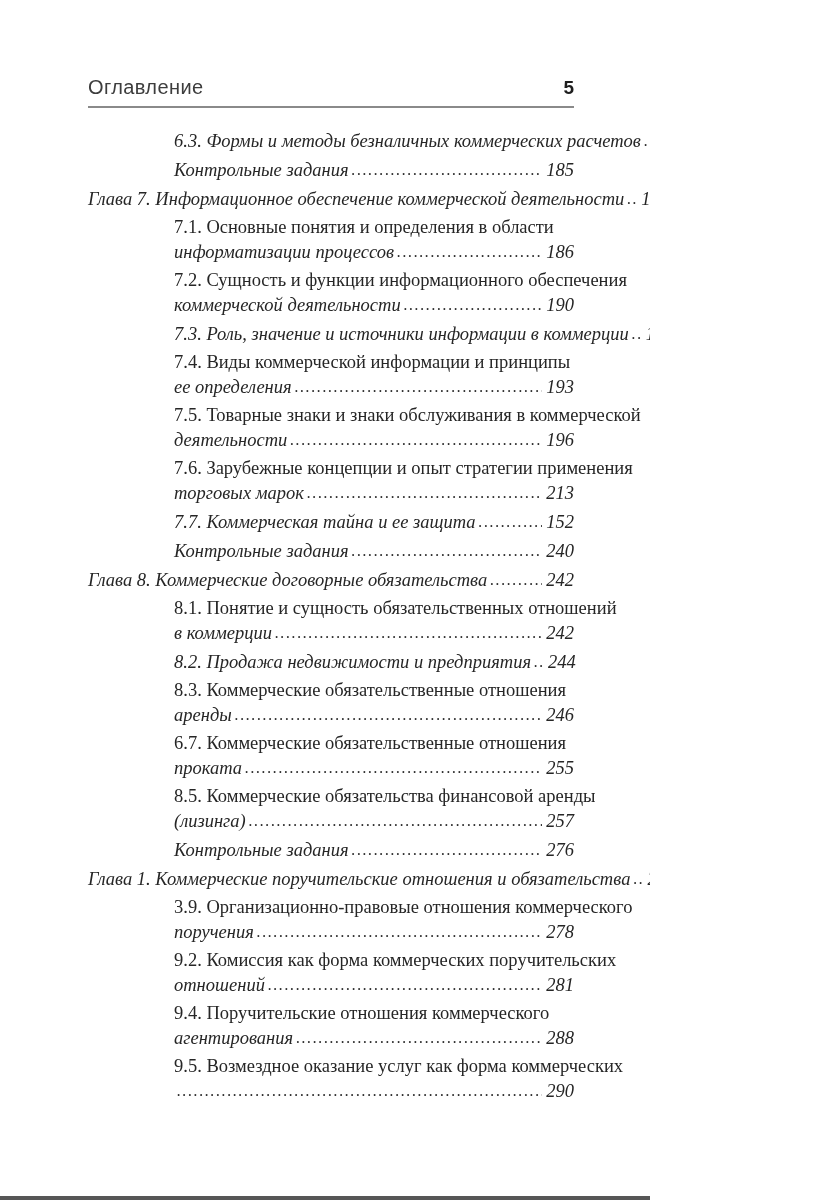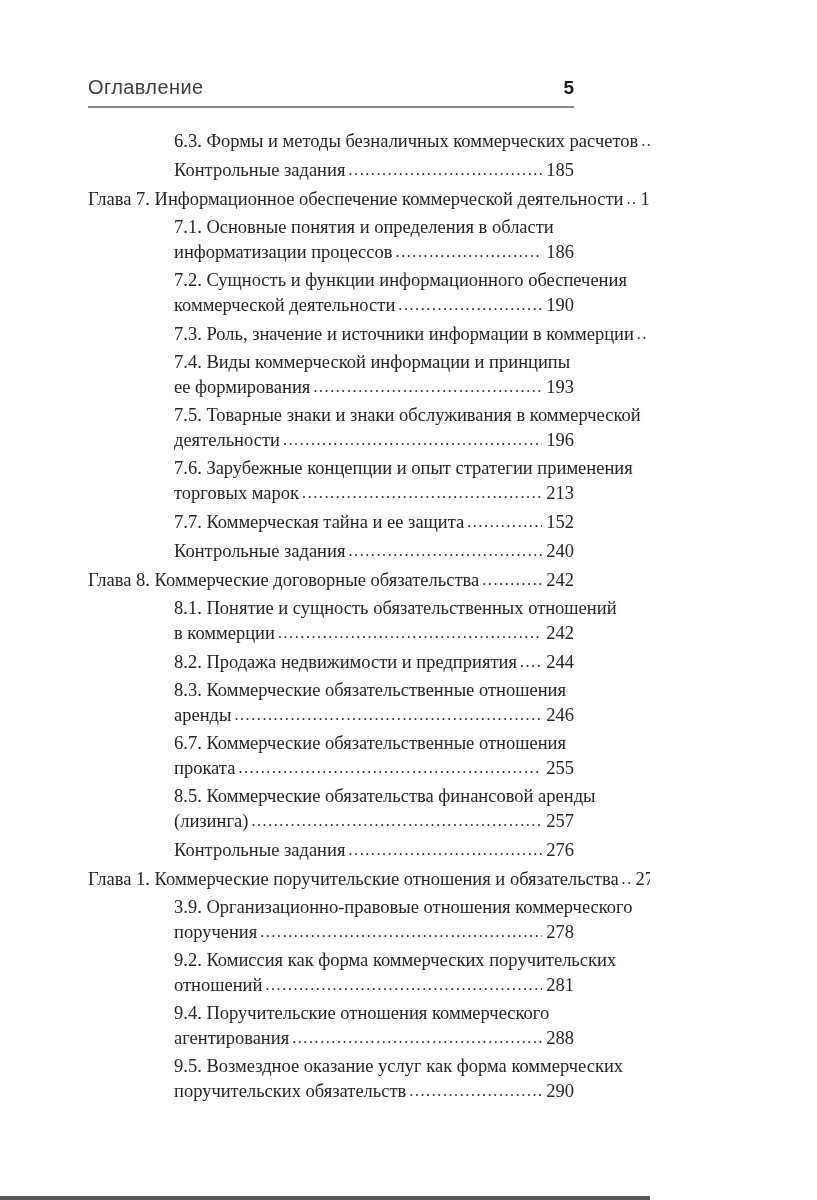--- a/index.html
+++ b/index.html
@@ -52,20 +52,21 @@
     top: 128px;
     font-size: 18.5px;
     line-height: 24px;
   }
   .entry { margin-bottom: 4px; }
   .entry.indent { margin-left: 86px; }
   .entry.chapter { margin-top: 0; }
   .row {
     display: flex;
     align-items: center;
+    font-style: italic;
   }
   .txt { white-space: nowrap; }
   .pre { white-space: nowrap; }
   .dots {
     flex: 1 1 auto;
     overflow: hidden;
     margin: 0 4px 0 3px;
     min-width: 10px;
   }
   .dots::before {
@@ -136,21 +137,21 @@
       <div class="entry indent">
         <div class="row">
           <span class="txt">7.3. Роль, значение и источники информации в коммерции</span>
           <span class="dots"></span>
           <span class="pg">192</span>
         </div>
       </div>
       <div class="entry indent">
         <div class="pre">7.4. Виды коммерческой информации и принципы</div>
         <div class="row">
-          <span class="txt">ее формирования</span>
+          <span class="txt">ее определения</span>
           <span class="dots"></span>
           <span class="pg">193</span>
         </div>
       </div>
       <div class="entry indent">
         <div class="pre">7.5. Товарные знаки и знаки обслуживания в коммерческой</div>
         <div class="row">
           <span class="txt">деятельности</span>
           <span class="dots"></span>
           <span class="pg">196</span>
@@ -258,21 +259,20 @@
         <div class="pre">9.4. Поручительские отношения коммерческого</div>
         <div class="row">
           <span class="txt">агентирования</span>
           <span class="dots"></span>
           <span class="pg">288</span>
         </div>
       </div>
       <div class="entry indent">
         <div class="pre">9.5. Возмездное оказание услуг как форма коммерческих</div>
         <div class="row">
-          <span class="txt">поручительских обязательств</span>
           <span class="dots"></span>
           <span class="pg">290</span>
         </div>
       </div>
     </main>
 
   <div class="page-bottom-edge"></div>
 
 </div>
 

